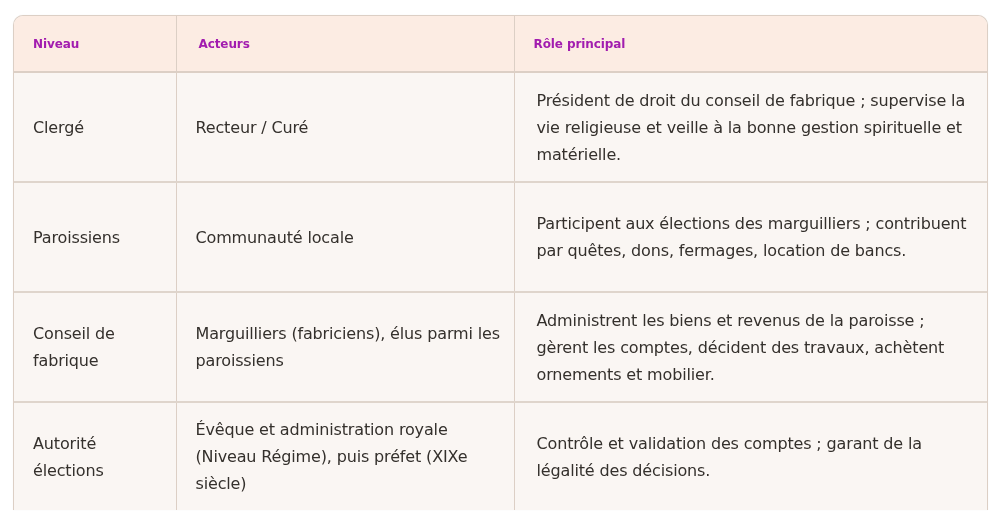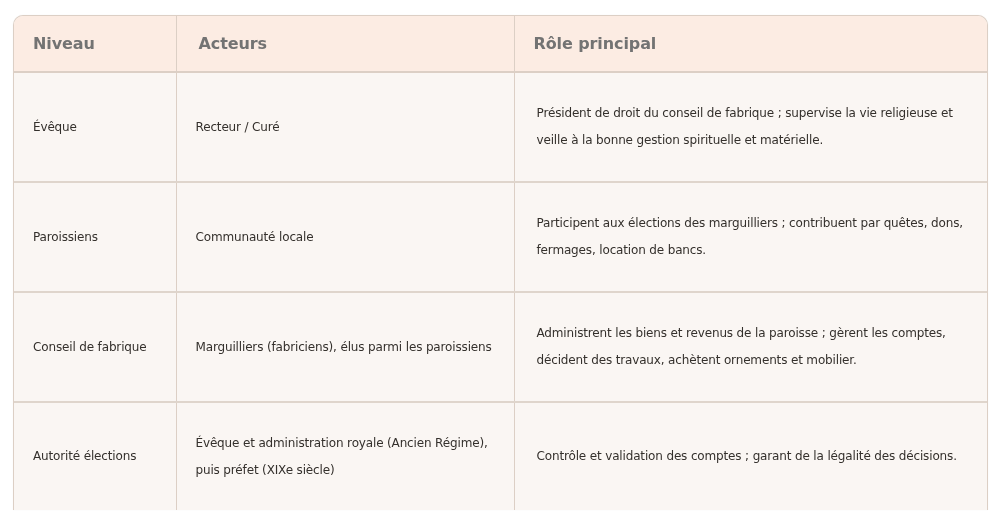--- a/index.html
+++ b/index.html
@@ -30,33 +30,33 @@
       border-collapse: collapse;
       width: 100%;
       table-layout: fixed;
     }
     col.c1 { width: 162px; }
     col.c2 { width: 338px; }
     col.c3 { width: auto; }
     thead th {
       background: #fcece3;
       font-weight: bold;
-      font-size: 16px;
+      font-size: 12px;
       text-align: left;
       height: 55px;
       padding: 0 0 0 19px;
       border-bottom: 2px solid #dccfc5;
       border-right: 1px solid #dccfc5;
-      color: #737373;
+      color: #a21caf;
       letter-spacing: -0.1px;
     }
     thead th:last-child { border-right: none; }
     thead th:nth-child(2) { padding-left: 22px; }
     tbody td {
-      font-size: 12px;
+      font-size: 16px;
       line-height: 27px;
       vertical-align: middle;
       padding: 0 10px 0 19px;
       border-bottom: 2px solid #dfd5cc;
       border-right: 1px solid #dccfc5;
       height: 108px;
       color: #34302c;
       letter-spacing: -0.15px;
     }
     tbody td:nth-child(2) { }
@@ -75,34 +75,34 @@
     </colgroup>
     <thead>
       <tr>
         <th>Niveau</th>
         <th>Acteurs</th>
         <th>Rôle principal</th>
       </tr>
     </thead>
     <tbody>
       <tr>
-        <td>Évêque</td>
+        <td>Clergé</td>
         <td>Recteur / Curé</td>
         <td>Président de droit du conseil de fabrique ; supervise la vie religieuse et veille à la bonne gestion spirituelle et matérielle.</td>
       </tr>
       <tr>
         <td>Paroissiens</td>
         <td>Communauté locale</td>
         <td>Participent aux élections des marguilliers ; contribuent par quêtes, dons, fermages, location de bancs.</td>
       </tr>
       <tr>
         <td>Conseil de fabrique</td>
         <td>Marguilliers (fabriciens), élus parmi les paroissiens</td>
         <td>Administrent les biens et revenus de la paroisse ; gèrent les comptes, décident des travaux, achètent ornements et mobilier.</td>
       </tr>
       <tr>
         <td>Autorité élections</td>
-        <td>Évêque et administration royale (Ancien Régime), puis préfet (XIXe siècle)</td>
+        <td>Évêque et administration royale (Niveau Régime), puis préfet (XIXe siècle)</td>
         <td>Contrôle et validation des comptes ; garant de la légalité des décisions.</td>
       </tr>
     </tbody>
   </table>
 </div>
 
 </body></html>

